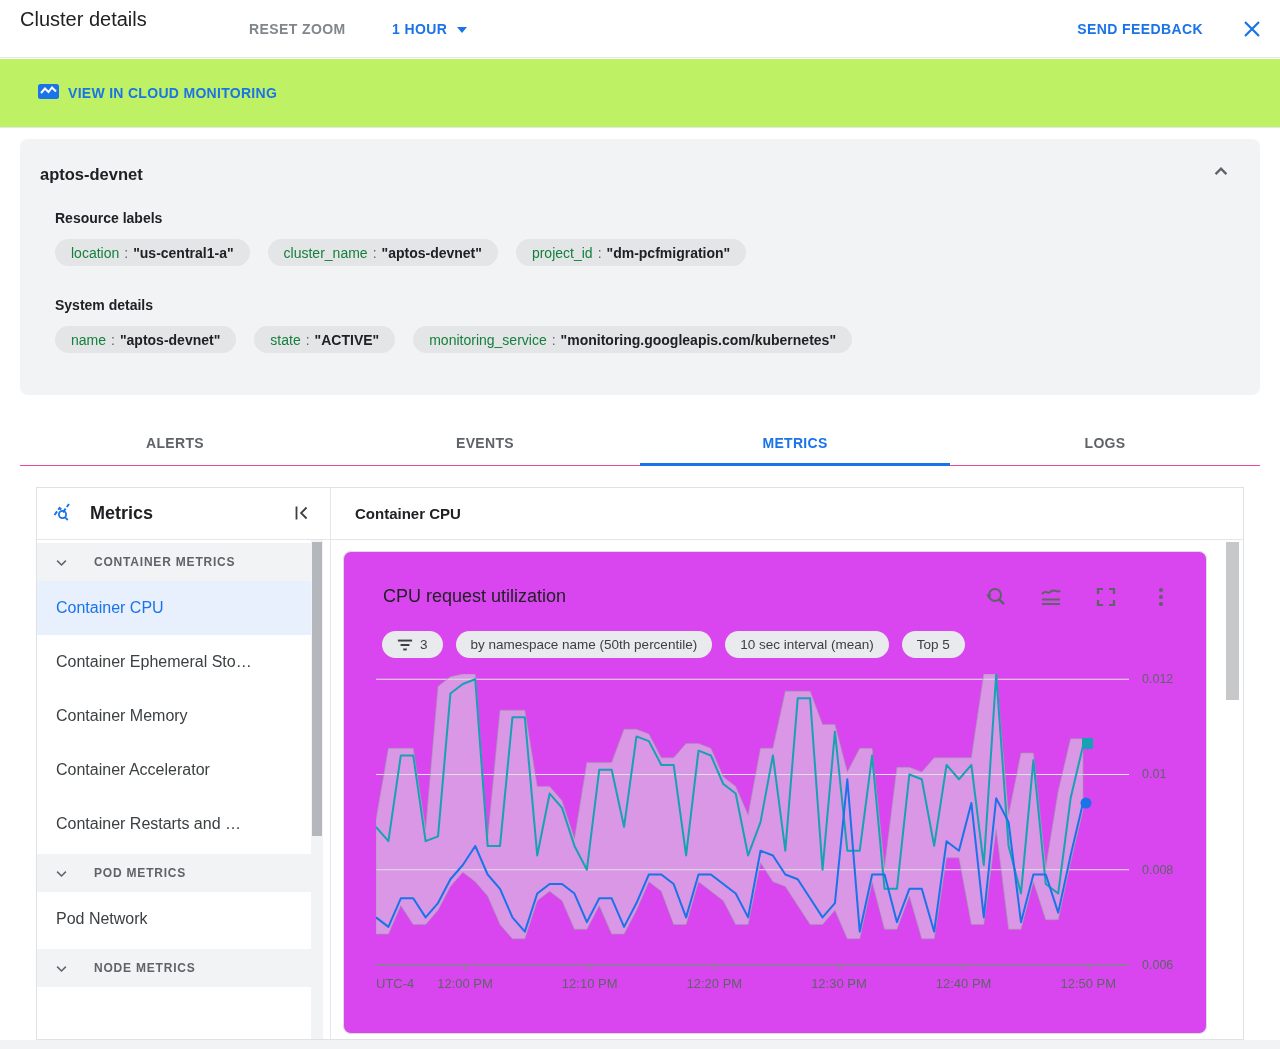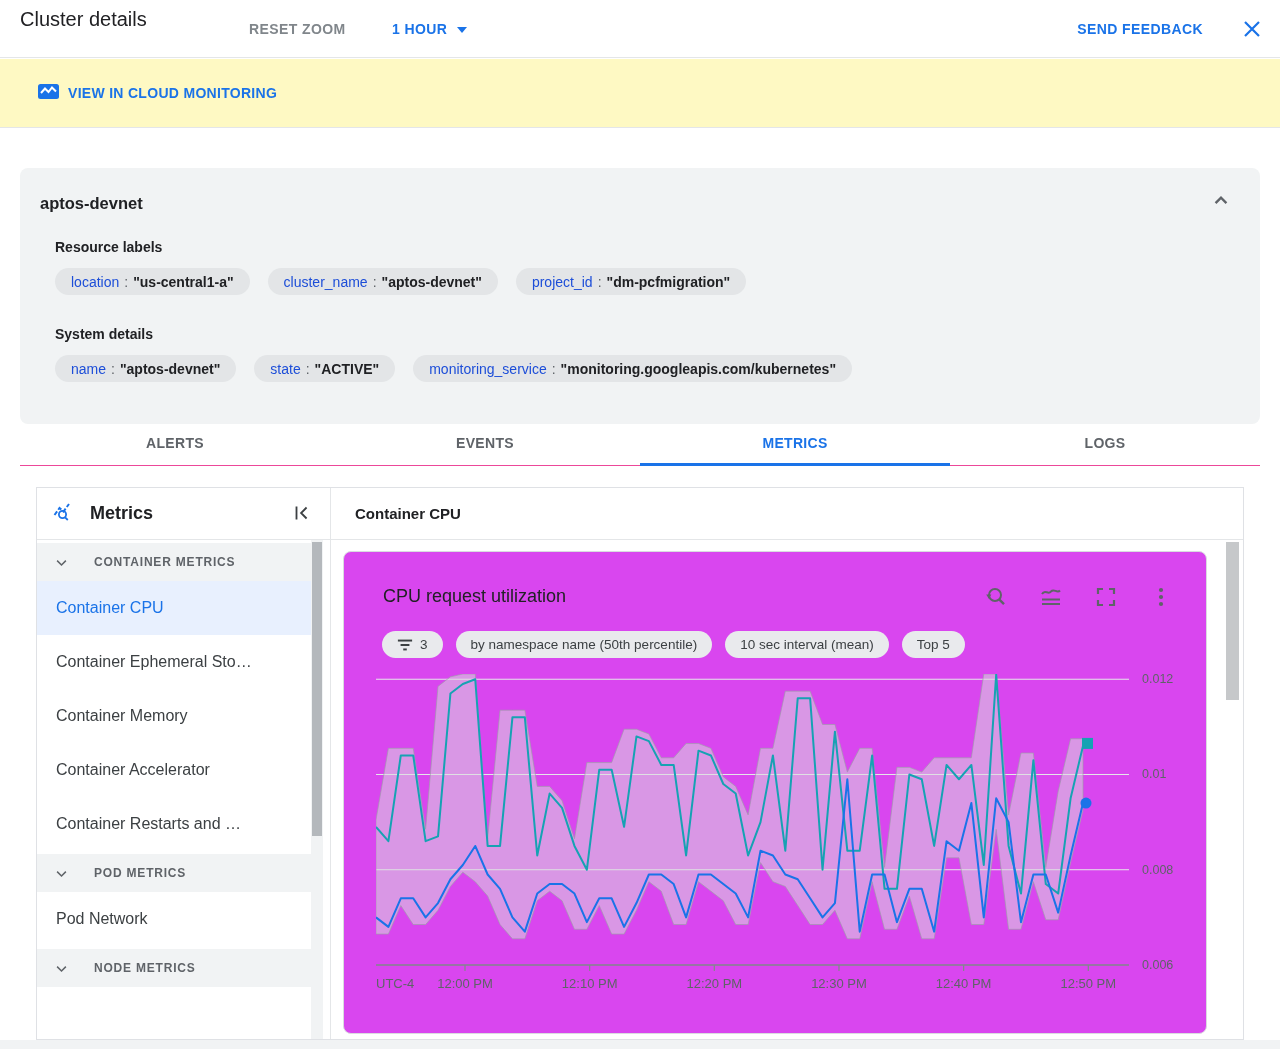--- a/index.html
+++ b/index.html
@@ -10,32 +10,32 @@
   }
   
   .topbar { position:absolute; left:0; top:0; width:1280px; height:58px; background:#fff; border-bottom:1px solid #E4E6E8; }
   .page-title { position:absolute; left:20px; top:8px; font-size:20px; color:#212124; }
   .reset-zoom { position:absolute; left:249px; top:21px; font-size:14px; font-weight:bold; letter-spacing:.4px; color:#80868B; cursor:default; background:none; border:none; padding:0; font-family:inherit; }
   .time-range { position:absolute; left:392px; top:21px; font-size:14px; font-weight:bold; letter-spacing:.4px; color:#1A73E8; background:none; border:none; padding:0; font-family:inherit; display:flex; align-items:center; cursor:pointer; }
   .caret-down { width:0; height:0; border-left:5px solid transparent; border-right:5px solid transparent; border-top:6px solid #1A73E8; margin-left:10px; margin-top:1px; }
   .send-feedback { position:absolute; right:77px; top:21px; font-size:14px; font-weight:bold; letter-spacing:.4px; color:#1A73E8; background:none; border:none; padding:0; font-family:inherit; cursor:pointer; }
   .close-btn { position:absolute; right:16px; top:17px; width:24px; height:24px; background:none; border:none; padding:0; cursor:pointer; }
   
-  .monitorbar { position:absolute; left:0; top:59px; width:1280px; height:69px; background:#fef9c3; border-bottom:1px solid #E4E6E8; }
+  .monitorbar { position:absolute; left:0; top:59px; width:1280px; height:69px; background:#bef264; border-bottom:1px solid #E4E6E8; }
   .mon-link { position:absolute; left:38px; top:24px; display:flex; align-items:center; gap:9px; font-size:14px; font-weight:bold; letter-spacing:.3px; color:#1A73E8; background:none; border:none; padding:0; font-family:inherit; cursor:pointer; }
   
-  .summary-card { position:absolute; left:20px; top:168px; width:1240px; height:256px; background:#F1F3F4; border-radius:8px; }
+  .summary-card { position:absolute; left:20px; top:139px; width:1240px; height:256px; background:#F1F3F4; border-radius:8px; }
   .sc-title { position:absolute; left:20px; top:26px; font-size:16.5px; font-weight:bold; color:#202124; }
   .sc-collapse { position:absolute; right:26px; top:20px; width:26px; height:26px; background:none; border:none; padding:0; cursor:pointer; }
   .sc-heading { position:absolute; left:35px; font-size:14px; font-weight:bold; color:#202124; }
   .sc-heading.res { top:71px; } .sc-heading.sys { top:158px; }
   .chip-row { position:absolute; left:35px; display:flex; gap:18px; }
   .chip-row.res { top:100px; } .chip-row.sys { top:187px; }
   .chip { display:inline-flex; align-items:center; height:27px; padding:0 16px; border-radius:14px; background:#E3E5E7; font-size:14px; white-space:nowrap; }
-  .chip .k { color:#1d4ed8; } .chip .sep { color:#5F6368; margin:0 5px; } .chip .v { font-weight:bold; color:#202124; }
+  .chip .k { color:#15803d; } .chip .sep { color:#5F6368; margin:0 5px; } .chip .v { font-weight:bold; color:#202124; }
   
   .tabs { position:absolute; left:20px; top:420px; width:1240px; height:46px; display:flex; border-bottom:1px solid #ec4899; }
   .tab { flex:1; display:flex; align-items:center; justify-content:center; font-size:14px; font-weight:bold; letter-spacing:.3px; color:#5F6368; cursor:pointer; position:relative; }
   .tab.active { color:#1A73E8; }
   .tab.active::after { content:""; position:absolute; left:0; right:0; bottom:-1px; height:3px; background:#1A73E8; }
   
   .panel { position:absolute; left:36px; top:487px; width:1208px; height:553px; border:1px solid #DFE1E5; background:#fff; }
   .sidebar { position:absolute; left:0; top:0; width:294px; height:100%; border-right:1px solid #E4E6E8; }
   .sb-header { position:relative; height:52px; border-bottom:1px solid #E4E6E8; display:flex; align-items:center; padding-left:15px; }
   .sb-title { font-size:18px; font-weight:bold; color:#202124; margin-left:13px; }

